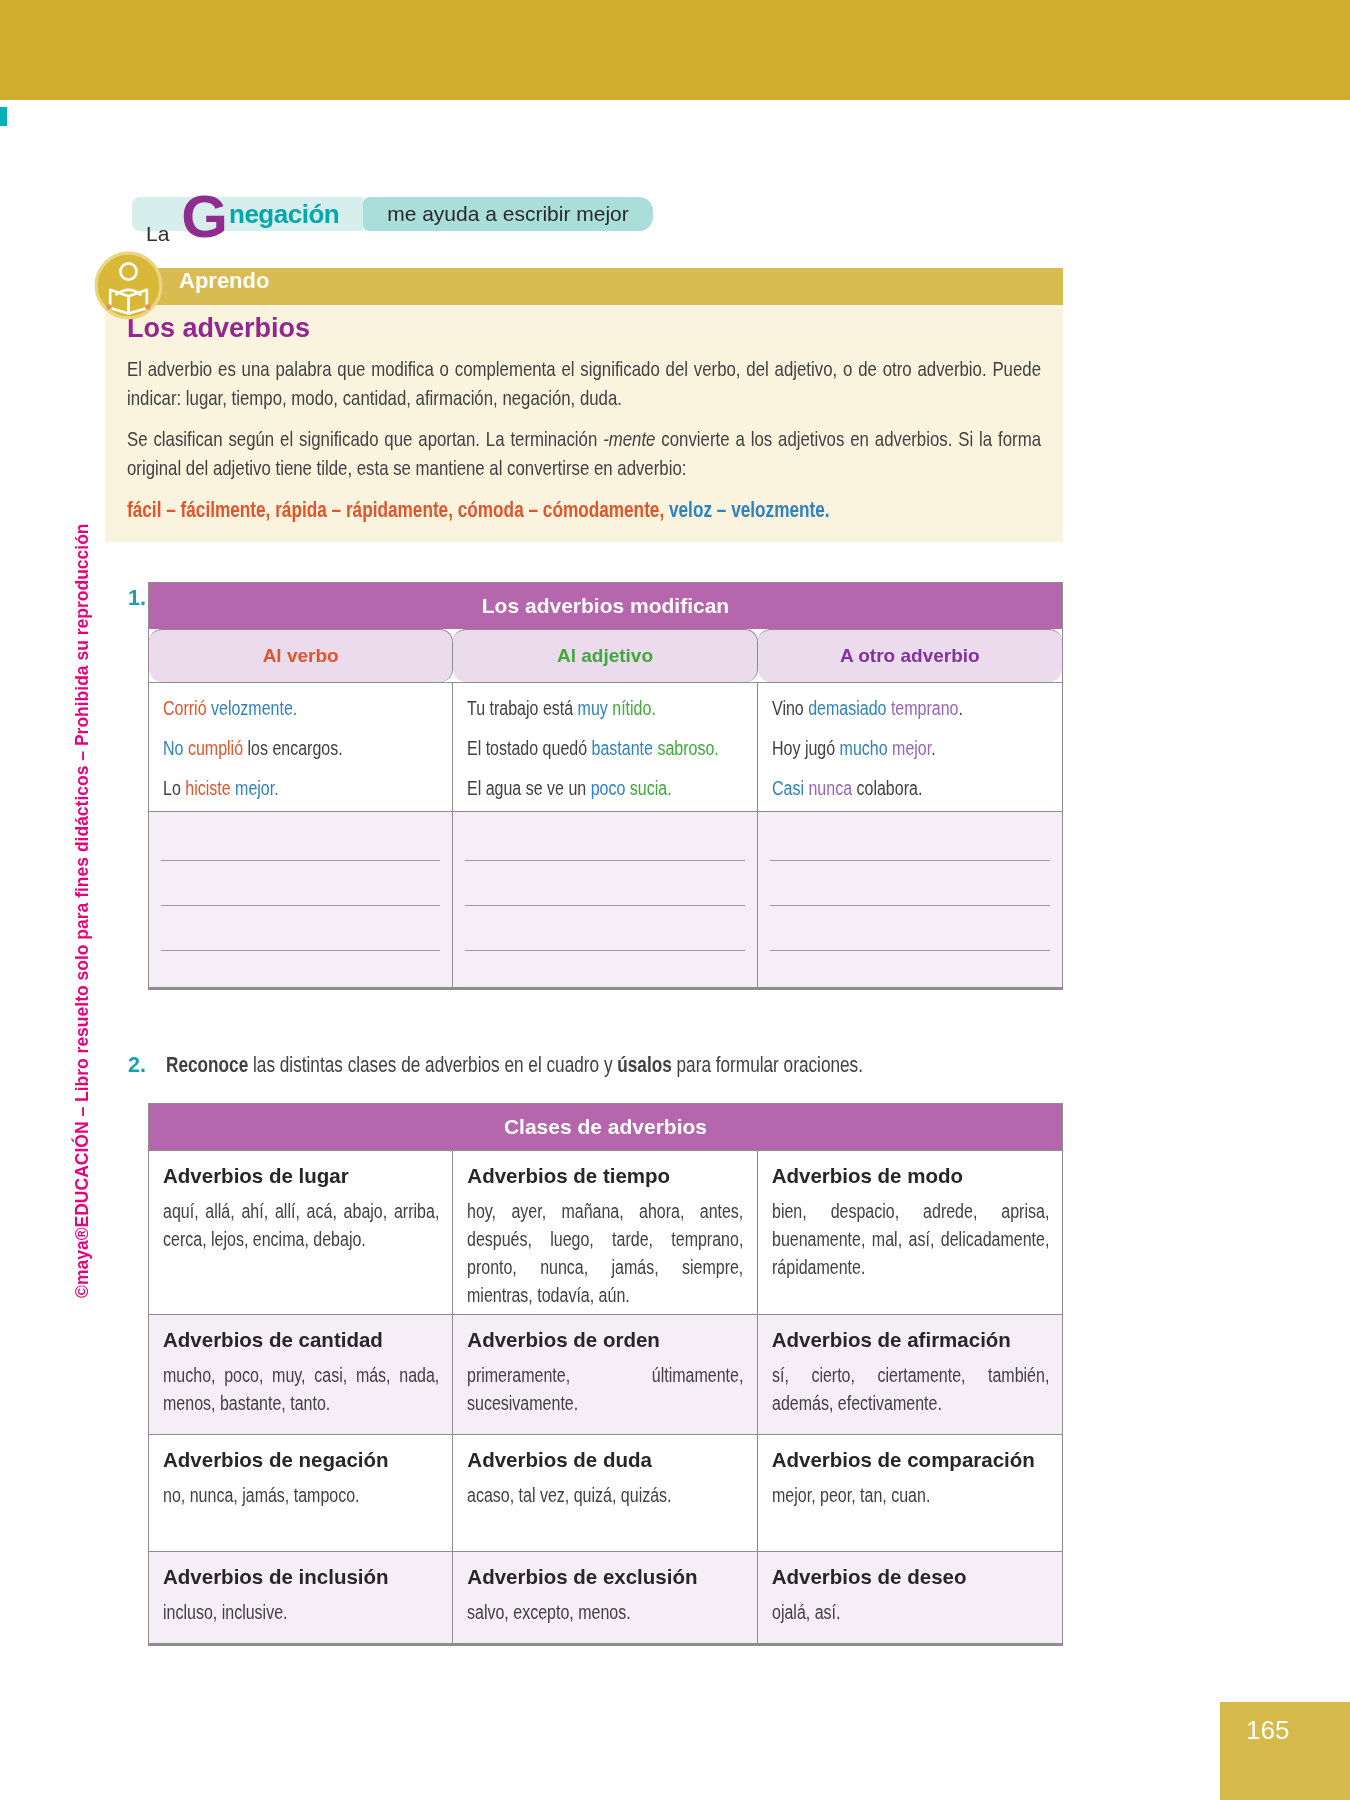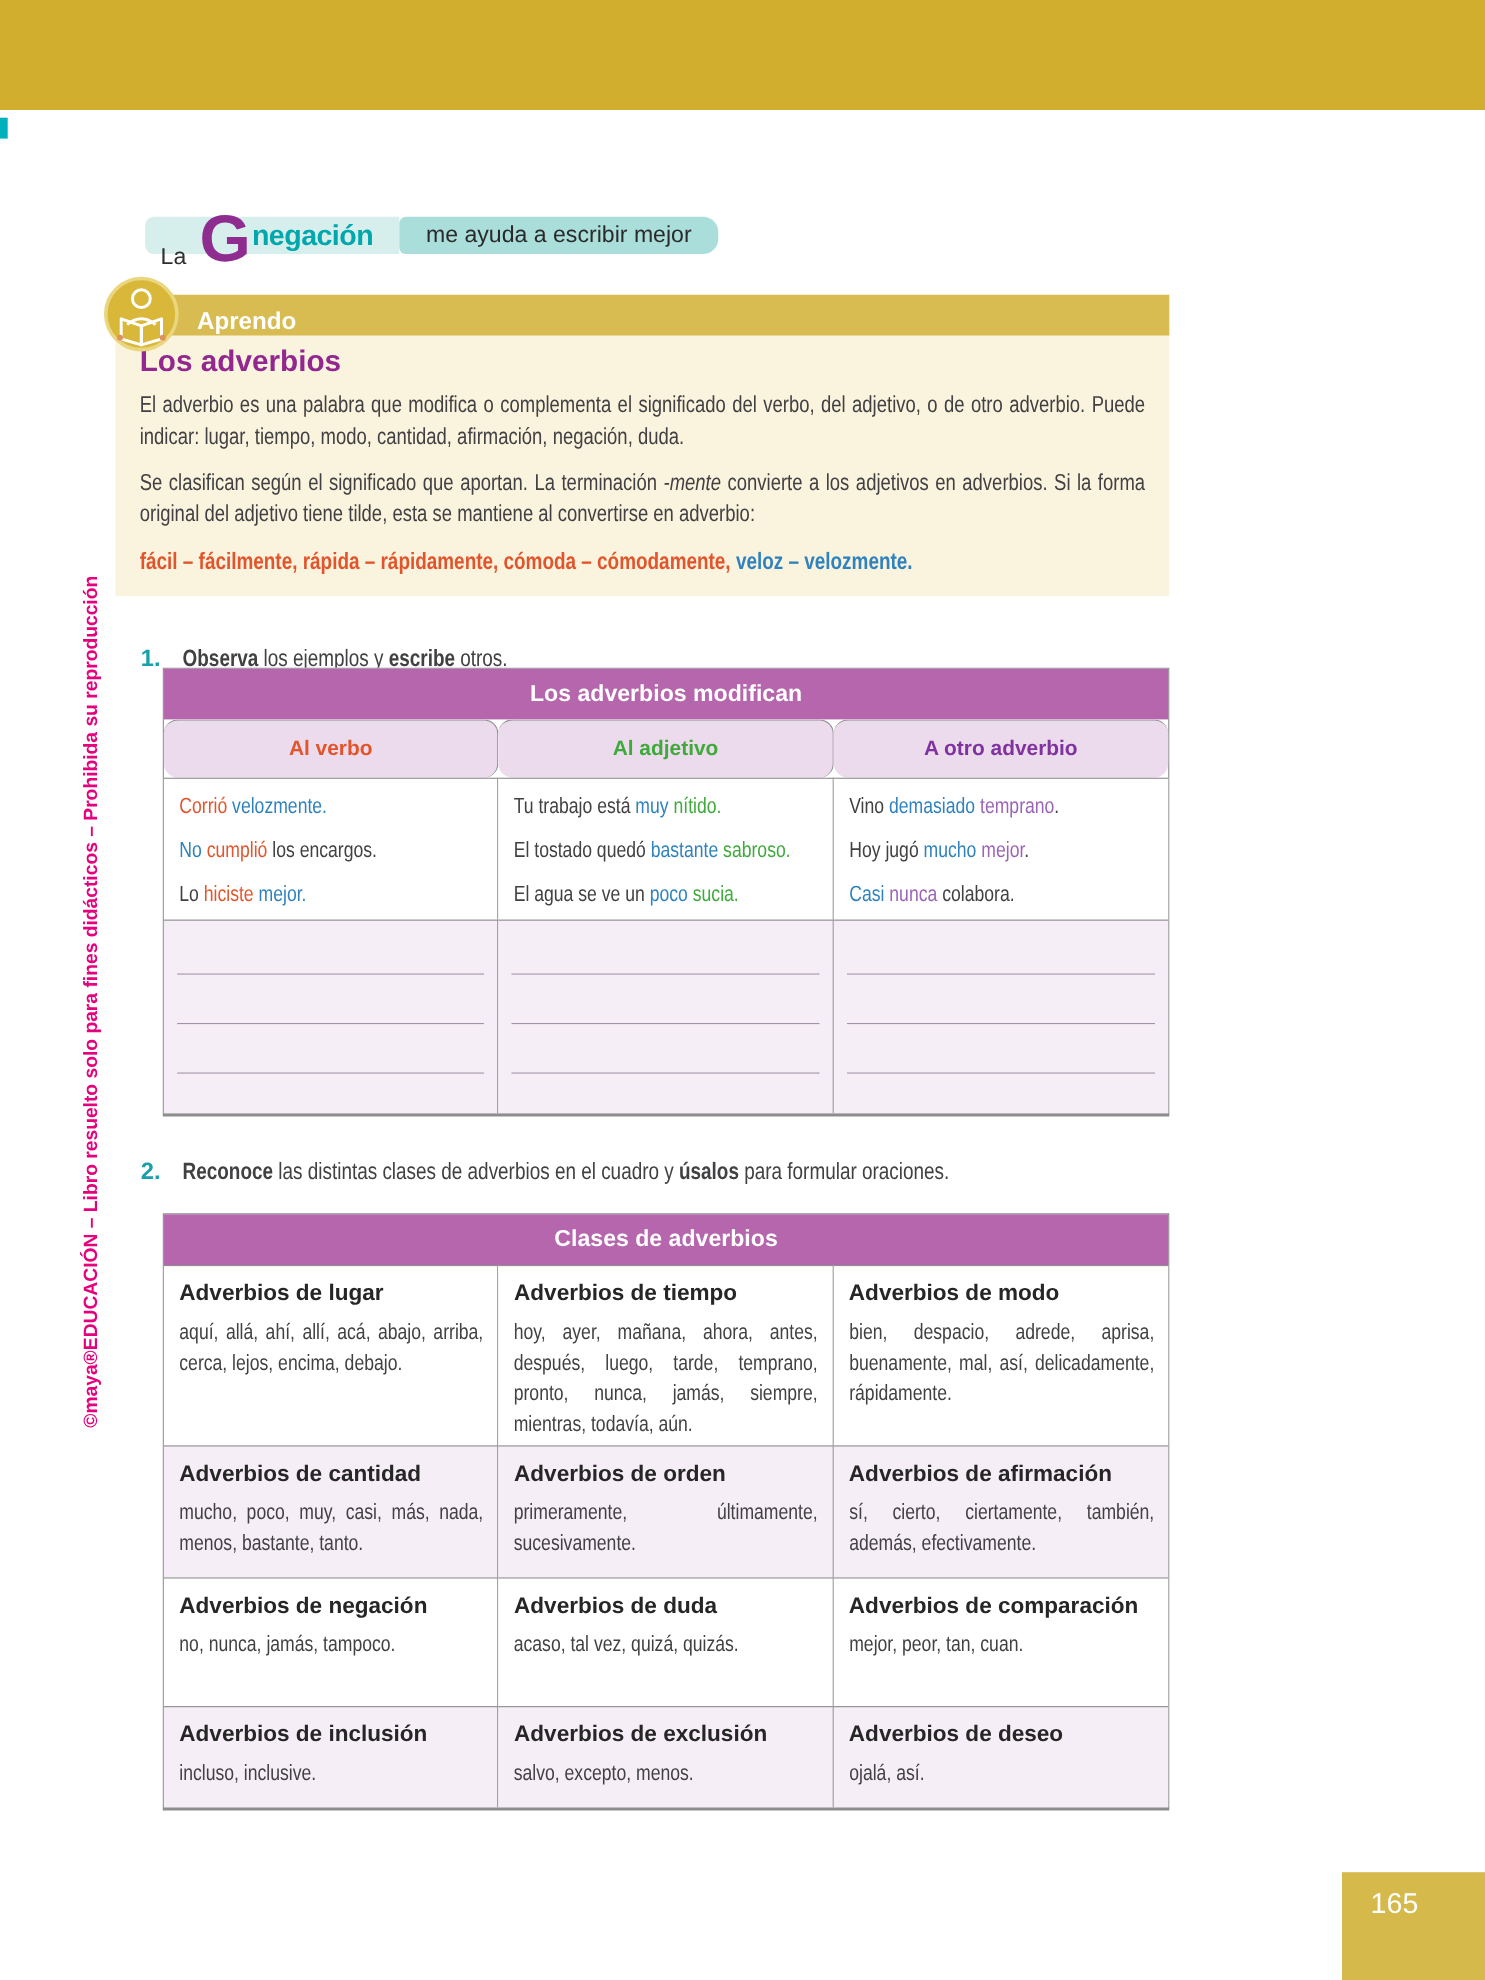--- a/index.html
+++ b/index.html
@@ -19,21 +19,21 @@
   .brand-right{background:#a9dedb;border-radius:6px 14px 14px 6px;display:flex;align-items:center;
                padding:0 24px;font-size:21px;color:#2a2a2a;}
 
   
   .watermark{position:absolute;left:72px;top:1298px;width:870px;transform:rotate(-90deg);
              transform-origin:0 0;font-size:17.5px;font-weight:bold;color:#e5007d;}
 
   
   .panel{position:absolute;left:105px;top:268px;width:958px;background:#faf3dd;padding-bottom:12px;}
   .aprendo{position:relative;height:37px;background:#d8bc52;border-radius:8px 0 0 0;
-           display:flex;align-items:flex-end;padding-left:74px;}
+           display:flex;align-items:flex-start;padding-left:74px;}
   .aprendo-label{font-size:22px;font-weight:bold;color:#fff;}
   .aprendo-icon{position:absolute;left:-11px;top:-17px;width:69px;height:69px;}
   .panel-body{padding:0 22px 0 22px;}
   .sec-title{font-size:27px;font-weight:bold;color:#92278f;margin:8px 0 10px;}
   .cond{width:125%;transform:scaleX(0.8);transform-origin:left top;}
   .para{font-size:21px;line-height:29px;text-align:justify;margin:0 0 12px;color:#414042;}
   .examples{font-size:21.5px;line-height:28px;font-weight:bold;margin:14px 0 6px;}
 
   .c-orange{color:#e2552c;} .c-blue{color:#2f82bd;} .c-green{color:#3fa93c;} .c-purple{color:#9a64b8;}
   .bold{font-weight:bold;} .italic{font-style:italic;}
@@ -41,21 +41,21 @@
   
   .activity{position:absolute;display:flex;width:945px;font-size:21.5px;color:#414042;}
   .activity .num{color:#18a0ac;font-weight:bold;width:38px;flex:none;}
   .activity .instr{flex:1;}
   #act1{left:128px;top:586px;}
   #act2{left:128px;top:1053px;}
 
   
   .tbl{position:absolute;left:148px;width:915px;border:1.5px solid #8d8d8d;border-bottom-width:3px;
        box-sizing:border-box;background:#fff;}
-  #tbl1{top:607px;} #tbl2{top:1103px;}
+  #tbl1{top:582px;} #tbl2{top:1103px;}
   .tbl-title{height:46px;line-height:46px;background:#b566ac;color:#fff;font-weight:bold;
              font-size:21px;text-align:center;}
   .grid{display:grid;grid-template-columns:1fr 1fr 1fr;}
   #tbl1 .grid{grid-template-rows:53px 129px 176px;}
   #tbl2 .grid{grid-template-rows:164px 120px 117px 92px;}
   .cell{border-top:1.5px solid #8d8d8d;border-right:1.5px solid #8d8d8d;box-sizing:border-box;overflow:hidden;}
   .cell.c3{border-right:none;}
   .colhead{background:#ecdbec;display:flex;align-items:center;justify-content:center;
            font-size:19px;font-weight:bold;border-radius:13px;}
   .h-orange{color:#e2552c;} .h-green{color:#3fa93c;} .h-purple{color:#8033a0;}

